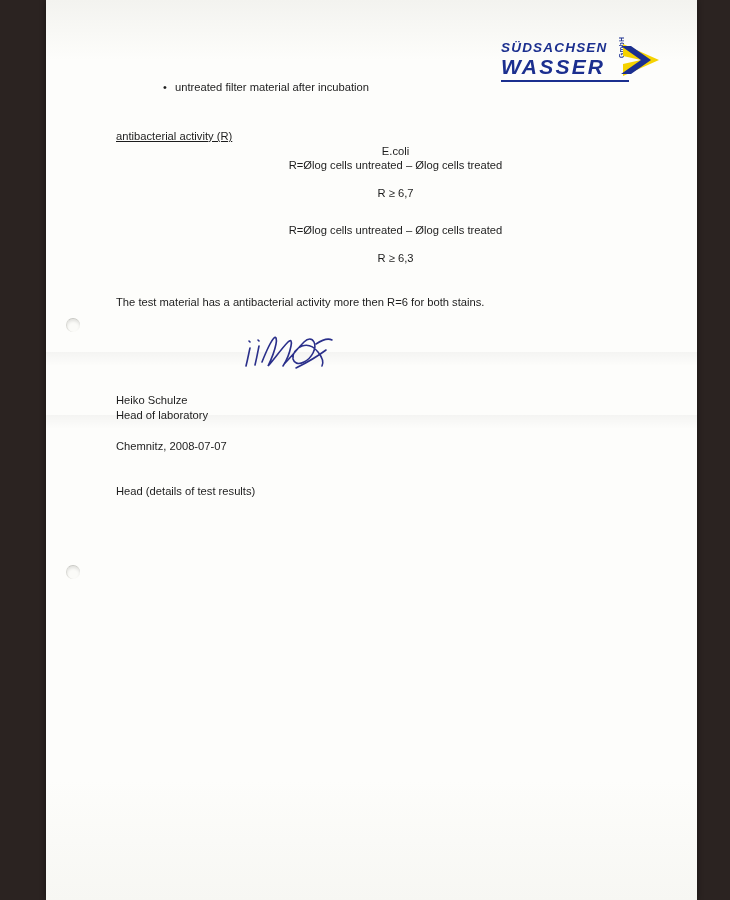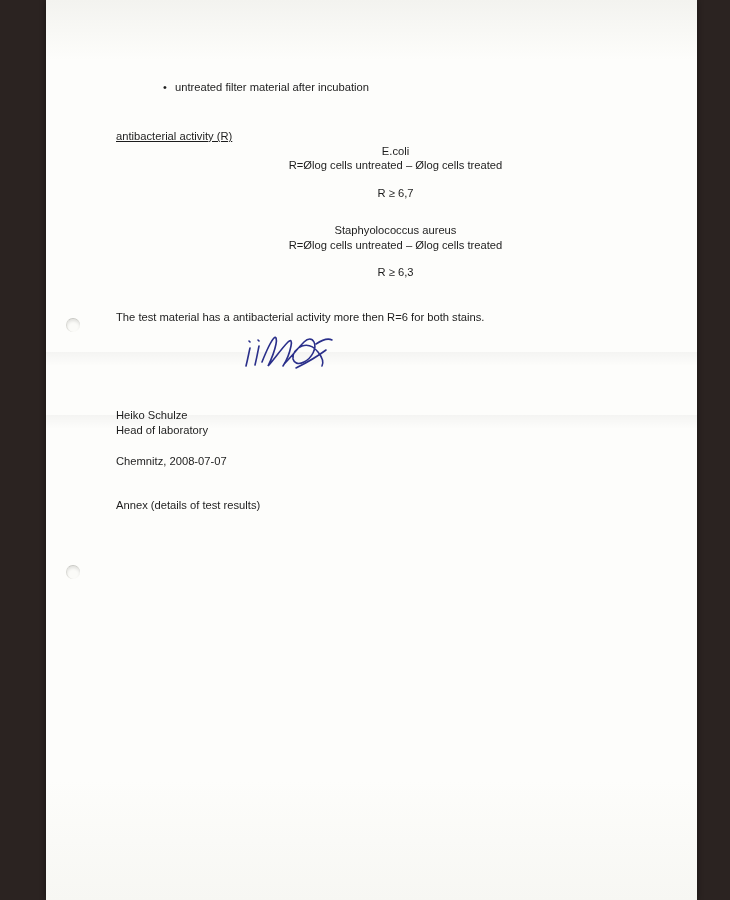--- a/index.html
+++ b/index.html
@@ -198,38 +198,48 @@
   <div class="sheet">
 
     <div class="paper-shade-top"></div>
     <div class="fold-line fold-a"></div>
     <div class="fold-line fold-b"></div>
     <div class="paper-shade-bottom"></div>
 
     <div class="punch punch-1"></div>
     <div class="punch punch-2"></div>
 
+    <div class="logo">
+      <div class="logo-line1">SÜDSACHSEN</div>
+      <div class="logo-line2">WASSER</div>
+      <div class="logo-gmbh">GmbH</div>
+      <div class="logo-rule"></div>
+      <svg class="logo-arrow" viewBox="0 0 40 40">
+        <polygon points="2,4 38,20 2,36 2,24 20,20 2,16" fill="#f5d200"></polygon>
+        <polygon points="2,4 38,20 2,36 2,30 28,20 2,10" fill="#1b2f8f" opacity="0.0"></polygon>
+        <polygon points="0,6 10,6 30,20 10,34 0,34 20,20" fill="#1b2f8f"></polygon>
+      </svg>
+    </div>
 
     <div class="body-text">
 
       <div class="bullet-row">
         <div class="bullet-dot">•</div>
         <div class="bullet-text">
           <div>untreated filter material after incubation</div>
         </div>
       </div>
 
       <div class="section-head">antibacterial activity (R)</div>
 
       <div class="indent-1">E.coli</div>
       <div class="indent-1">R=Ølog cells untreated – Ølog cells treated</div>
       <div class="gap-md"></div>
       <div class="indent-1">R ≥ 6,7</div>
       <div class="gap-lg"></div>
-      <div class="indent-1">Staphyolococcus aureus</div>
       <div class="indent-1">R=Ølog cells untreated – Ølog cells treated</div>
       <div class="gap-md"></div>
       <div class="indent-1">R ≥ 6,3</div>
 
       <div class="statement">The test material has a antibacterial activity more then R=6 for both stains.</div>
 
       <div class="signature">
         <svg width="110" height="56" viewBox="0 0 110 56">
           <g fill="none" stroke="#2a2f8a" stroke-width="1.6" stroke-linecap="round">
             <path d="M8,34 C10,26 11,20 12,16"></path>
@@ -242,17 +252,17 @@
             <path d="M58,36 C70,30 80,24 88,18"></path>
           </g>
         </svg>
       </div>
 
       <div class="sig-name">Heiko Schulze</div>
       <div>Head of laboratory</div>
 
       <div class="place-date">Chemnitz, 2008-07-07</div>
 
-      <div class="annex">Annex (details of test results)</div>
+      <div class="annex">Head (details of test results)</div>
     </div>
 
   </div>
 </div>
 
 </body></html>

